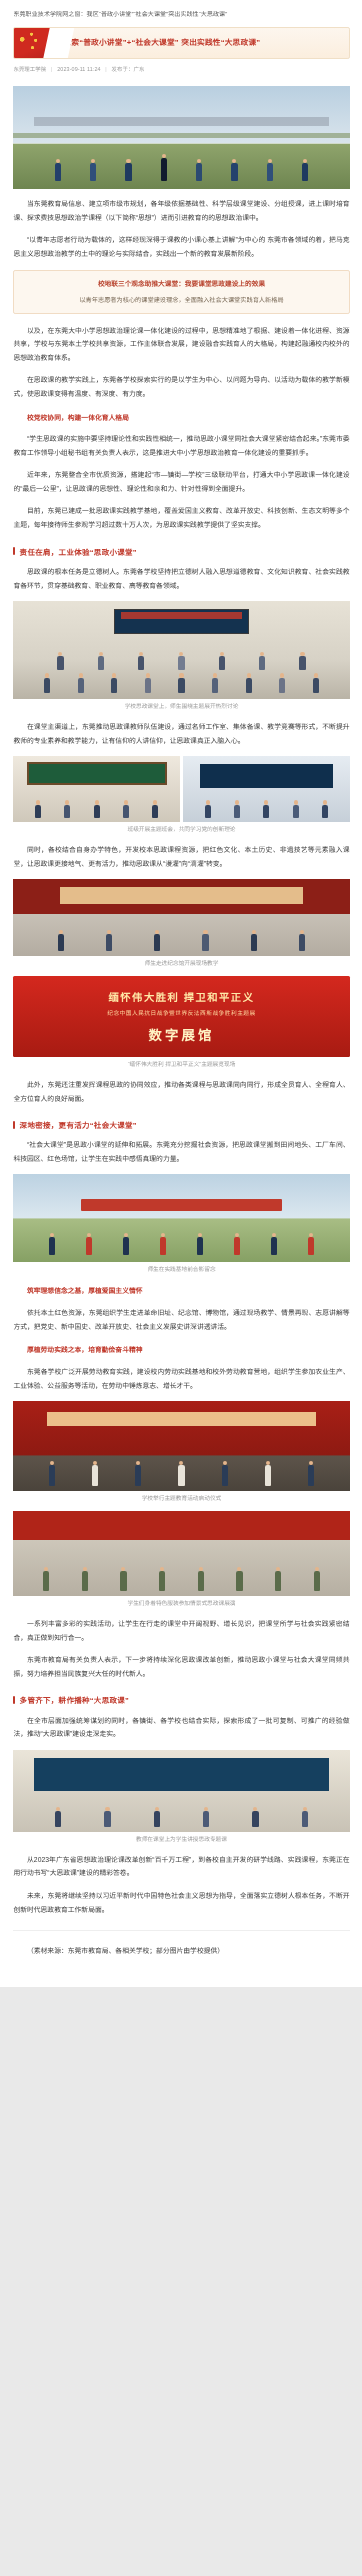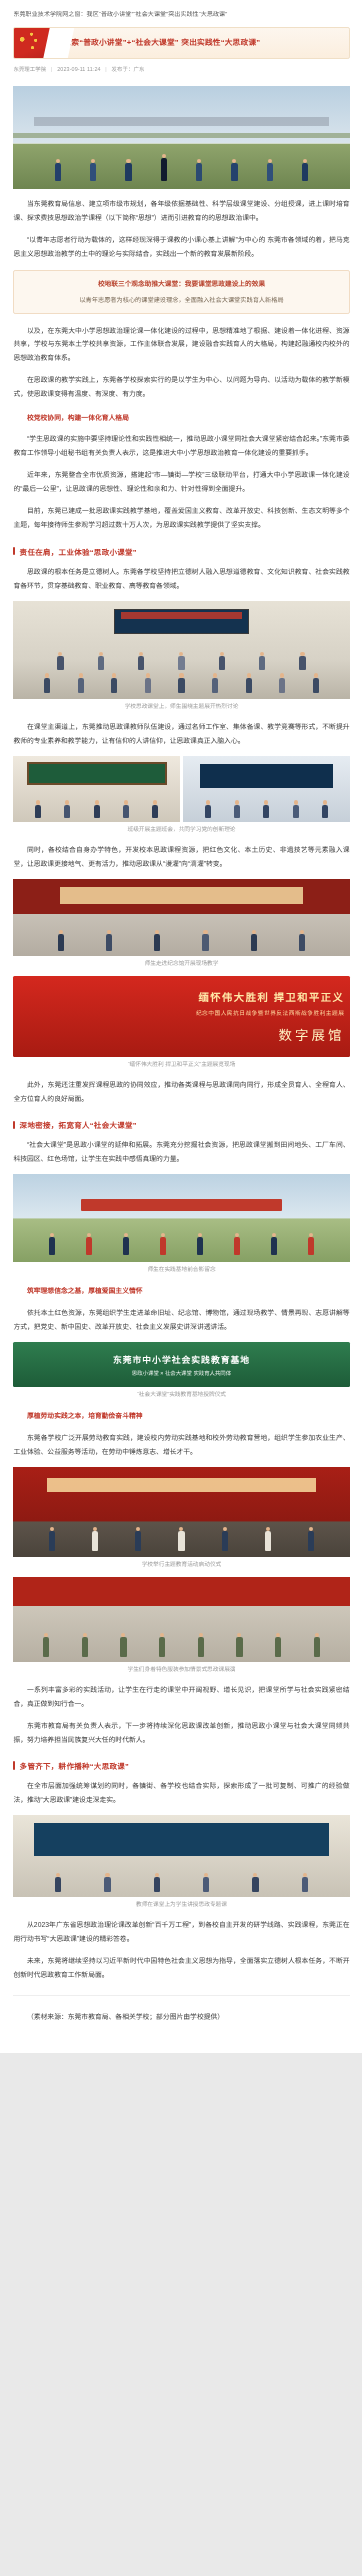--- a/index.html
+++ b/index.html
@@ -134,25 +134,25 @@
   
   .scene { position: relative; width: 100%; background: #cdd6dd; }
   .scene .sky { position: absolute; inset: 0; }
   .scene .ground { position: absolute; left: 0; right: 0; bottom: 0; }
   .scene .row { position: absolute; display: flex; justify-content: space-around; align-items: flex-end; left: 0; right: 0; }
   .fig-person { width: 6.2px; height: 17.5px; background: #2b3a55; border-radius: 2.1px 2.1px 1px 1px; position: relative; }
   .fig-person:before { content:""; position:absolute; top:-4.1px; left:1px; width:4.1px; height:4.1px; border-radius:50%; background:#e4b58c; }
 
   .banner-red {
     width: 100%; background: linear-gradient(180deg,#d4281e,#a81b12);
-    color: #ffe9a8; text-align: right; padding: 13.4px 5.2px; border-radius: 1.5px;
+    color: #ffe9a8; text-align: center; padding: 13.4px 5.2px; border-radius: 1.5px;
   }
   .banner-red .bt { font-size: 10.3px; font-weight: bold; letter-spacing: 1.5px; color:#ffe9a8; }
   .banner-red .bs { font-size: 5.7px; margin-top: 4.1px; color:#ffd9a0; letter-spacing:0.5px;}
-  .banner-red .bb { font-size: 13.4px; font-weight: normal; letter-spacing: 3.1px; margin-top: 6.2px; color:#fff3c4;}
+  .banner-red .bb { font-size: 13.4px; font-weight: bold; letter-spacing: 3.1px; margin-top: 6.2px; color:#fff3c4;}
 
   .banner-green {
     width: 100%; background: linear-gradient(180deg,#2f7d4f,#1d5c38);
     color: #fff; text-align: center; padding: 10.3px 5.2px; border-radius: 1.5px;
   }
   .banner-green .gt { font-size: 8.8px; font-weight: bold; letter-spacing: 1px;}
   .banner-green .gs { font-size: 5.4px; margin-top: 3.1px; opacity:.9;}
 
   .grid2 { display: grid; grid-template-columns: 1fr 1fr; gap: 3.1px; }
   .grid2 .scene { height: 66px; }
@@ -309,21 +309,21 @@
         <div class="bs">纪念中国人民抗日战争暨世界反法西斯战争胜利主题展</div>
         <div class="bb">数字展馆</div>
       </div>
       <div class="cap">“缅怀伟大胜利 捍卫和平正义”主题展览现场</div>
     </div>
 
     <p class="para">此外，东莞还注重发挥课程思政的协同效应，推动各类课程与思政课同向同行，形成全员育人、全程育人、全方位育人的良好局面。</p>
 
     <div class="sec-head">
       <span class="bar"></span>
-      <span class="txt">深地密接，拓宽育人“社会大课堂”</span>
+      <span class="txt">深地密接，更有活力“社会大课堂”</span>
     </div>
 
     <p class="para">“社会大课堂”是思政小课堂的延伸和拓展。东莞充分挖掘社会资源，把思政课堂搬到田间地头、工厂车间、科技园区、红色场馆，让学生在实践中感悟真理的力量。</p>
 
     <div class="figure">
       <div class="scene" style="height:88px">
         <div class="sky" style="background:linear-gradient(180deg,#bcd2e2 0%,#dbe7ef 50%,#a8bd84 51%,#86a064 100%)"></div>
         <div style="position:absolute;left:20%;top:28%;width:60%;height:14%;background:#c0392b;border-radius:1px"></div>
         <div class="row" style="bottom:8%;padding:0 6%">
           <div class="fig-person" style="height:18.5px;background:#1f3350"></div>
@@ -335,27 +335,20 @@
           <div class="fig-person" style="height:18.5px;background:#1f3350"></div>
           <div class="fig-person" style="height:18.5px;background:#c0392b"></div>
         </div>
       </div>
       <div class="cap">师生在实践基地前合影留念</div>
     </div>
 
     <div class="sub-head">筑牢理想信念之基，厚植爱国主义情怀</div>
     <p class="para">依托本土红色资源，东莞组织学生走进革命旧址、纪念馆、博物馆，通过现场教学、情景再现、志愿讲解等方式，把党史、新中国史、改革开放史、社会主义发展史讲深讲透讲活。</p>
 
-    <div class="figure">
-      <div class="banner-green">
-        <div class="gt">东莞市中小学社会实践教育基地</div>
-        <div class="gs">思政小课堂 × 社会大课堂 实践育人共同体</div>
-      </div>
-      <div class="cap">“社会大课堂”实践教育基地授牌仪式</div>
-    </div>
 
     <div class="sub-head">厚植劳动实践之本，培育勤俭奋斗精神</div>
     <p class="para">东莞各学校广泛开展劳动教育实践，建设校内劳动实践基地和校外劳动教育营地，组织学生参加农业生产、工业体验、公益服务等活动，在劳动中锤炼意志、增长才干。</p>
 
     <div class="figure">
       <div class="scene" style="height:90px">
         <div class="sky" style="background:linear-gradient(180deg,#a81f16 0%,#8e1a12 60%,#5d544a 61%,#4a433b 100%)"></div>
         <div style="position:absolute;left:10%;top:12%;width:80%;height:16%;background:#ffe9a8;opacity:.8"></div>
         <div class="row" style="bottom:6%;padding:0 5%">
           <div class="fig-person" style="height:20.6px;background:#2a3c57"></div>

